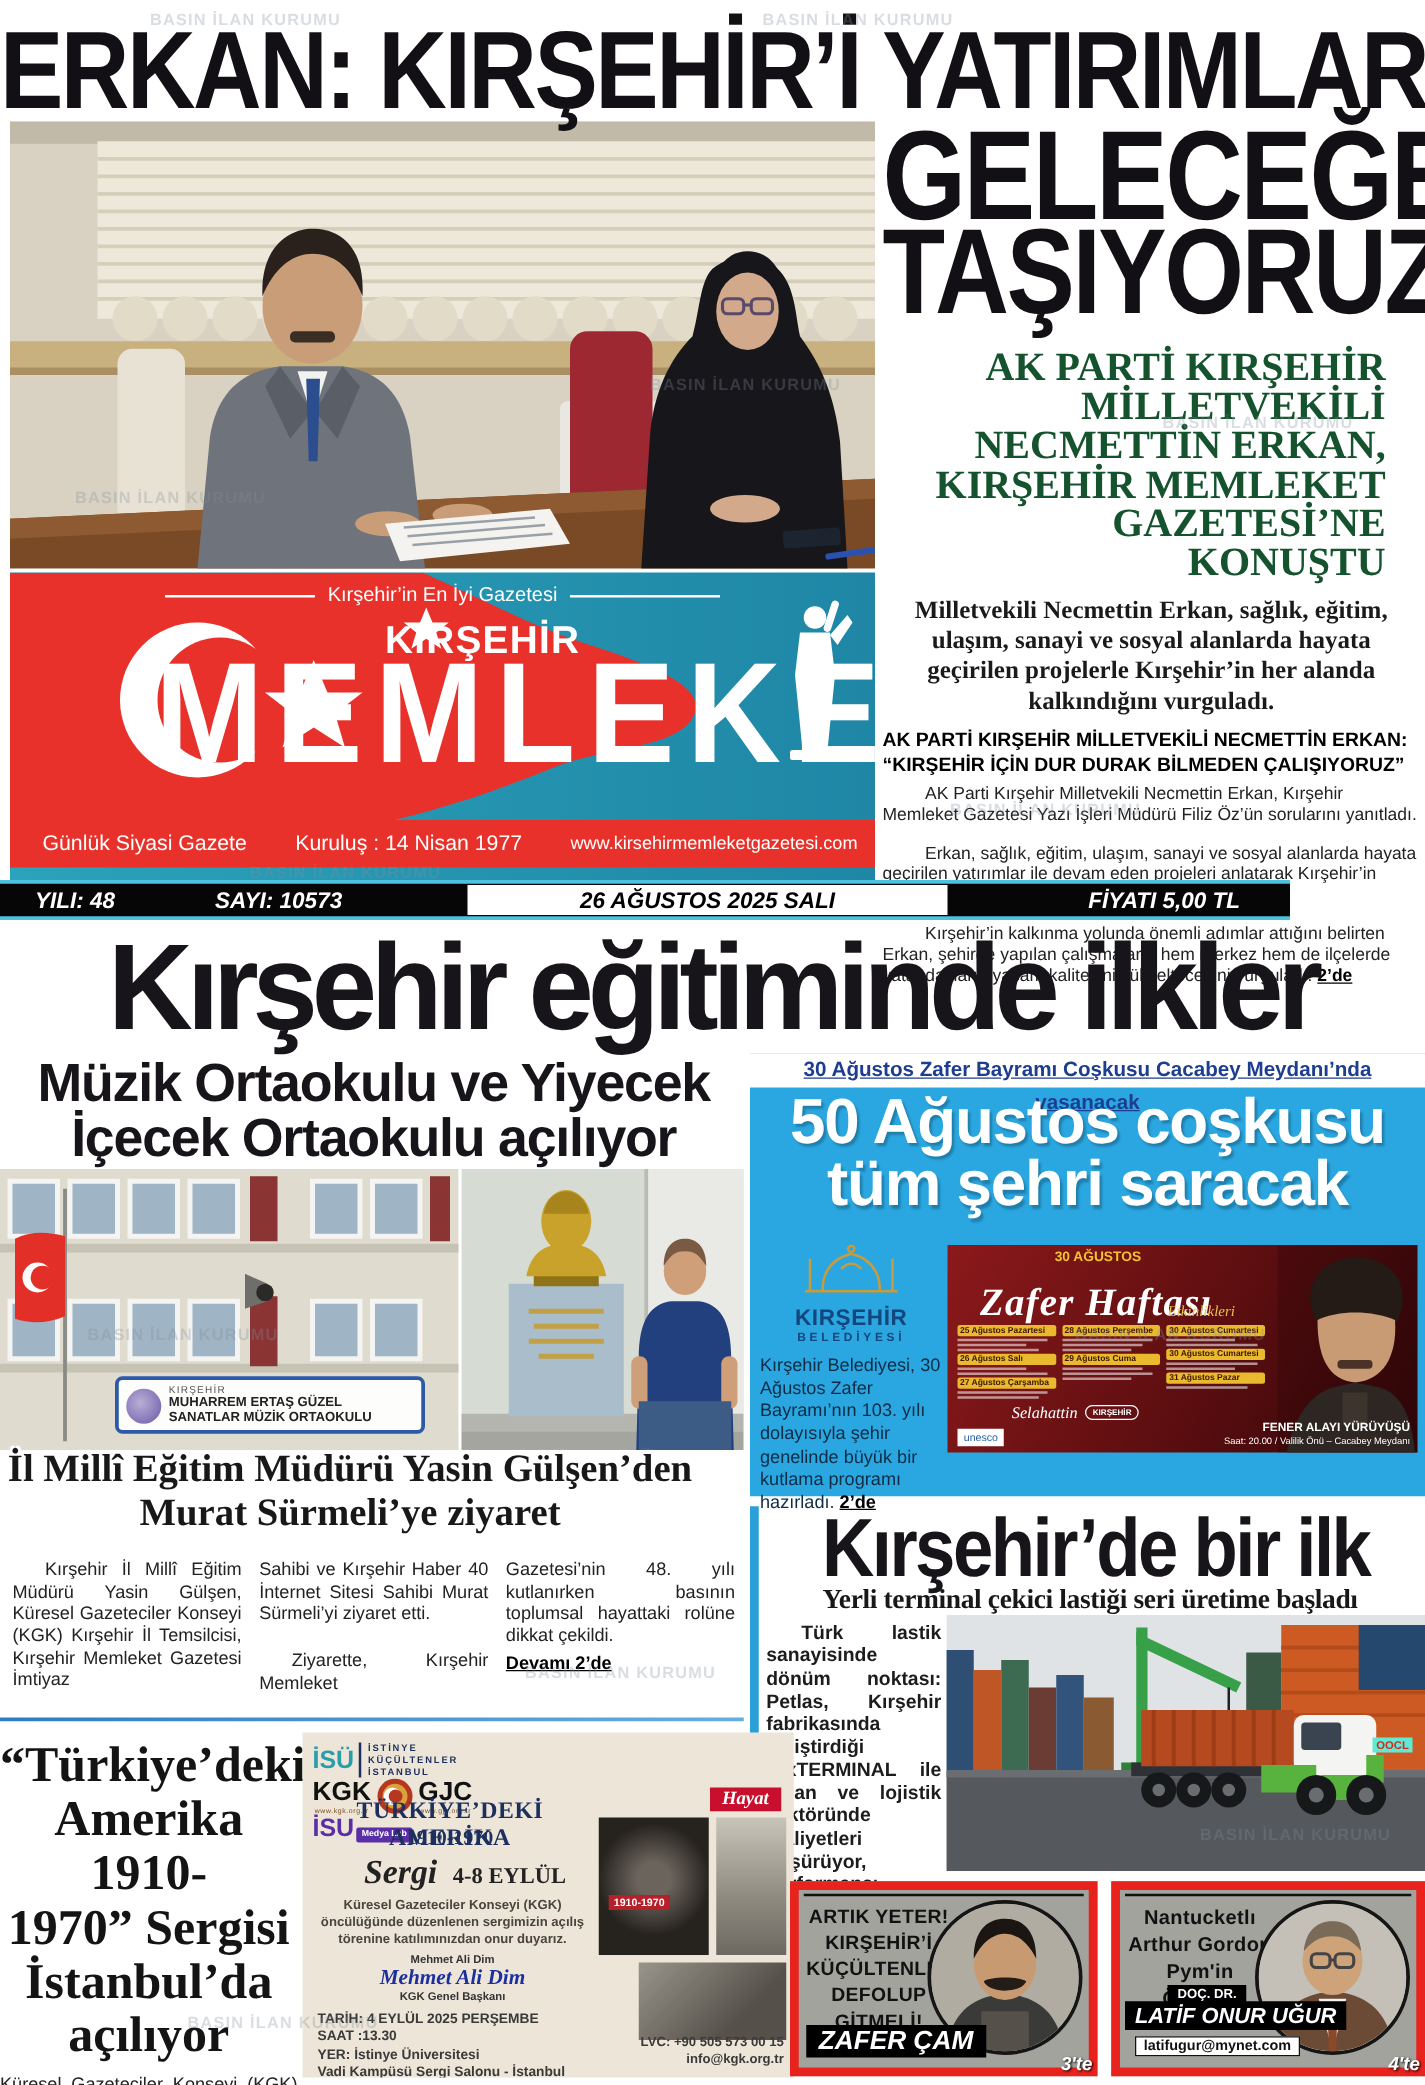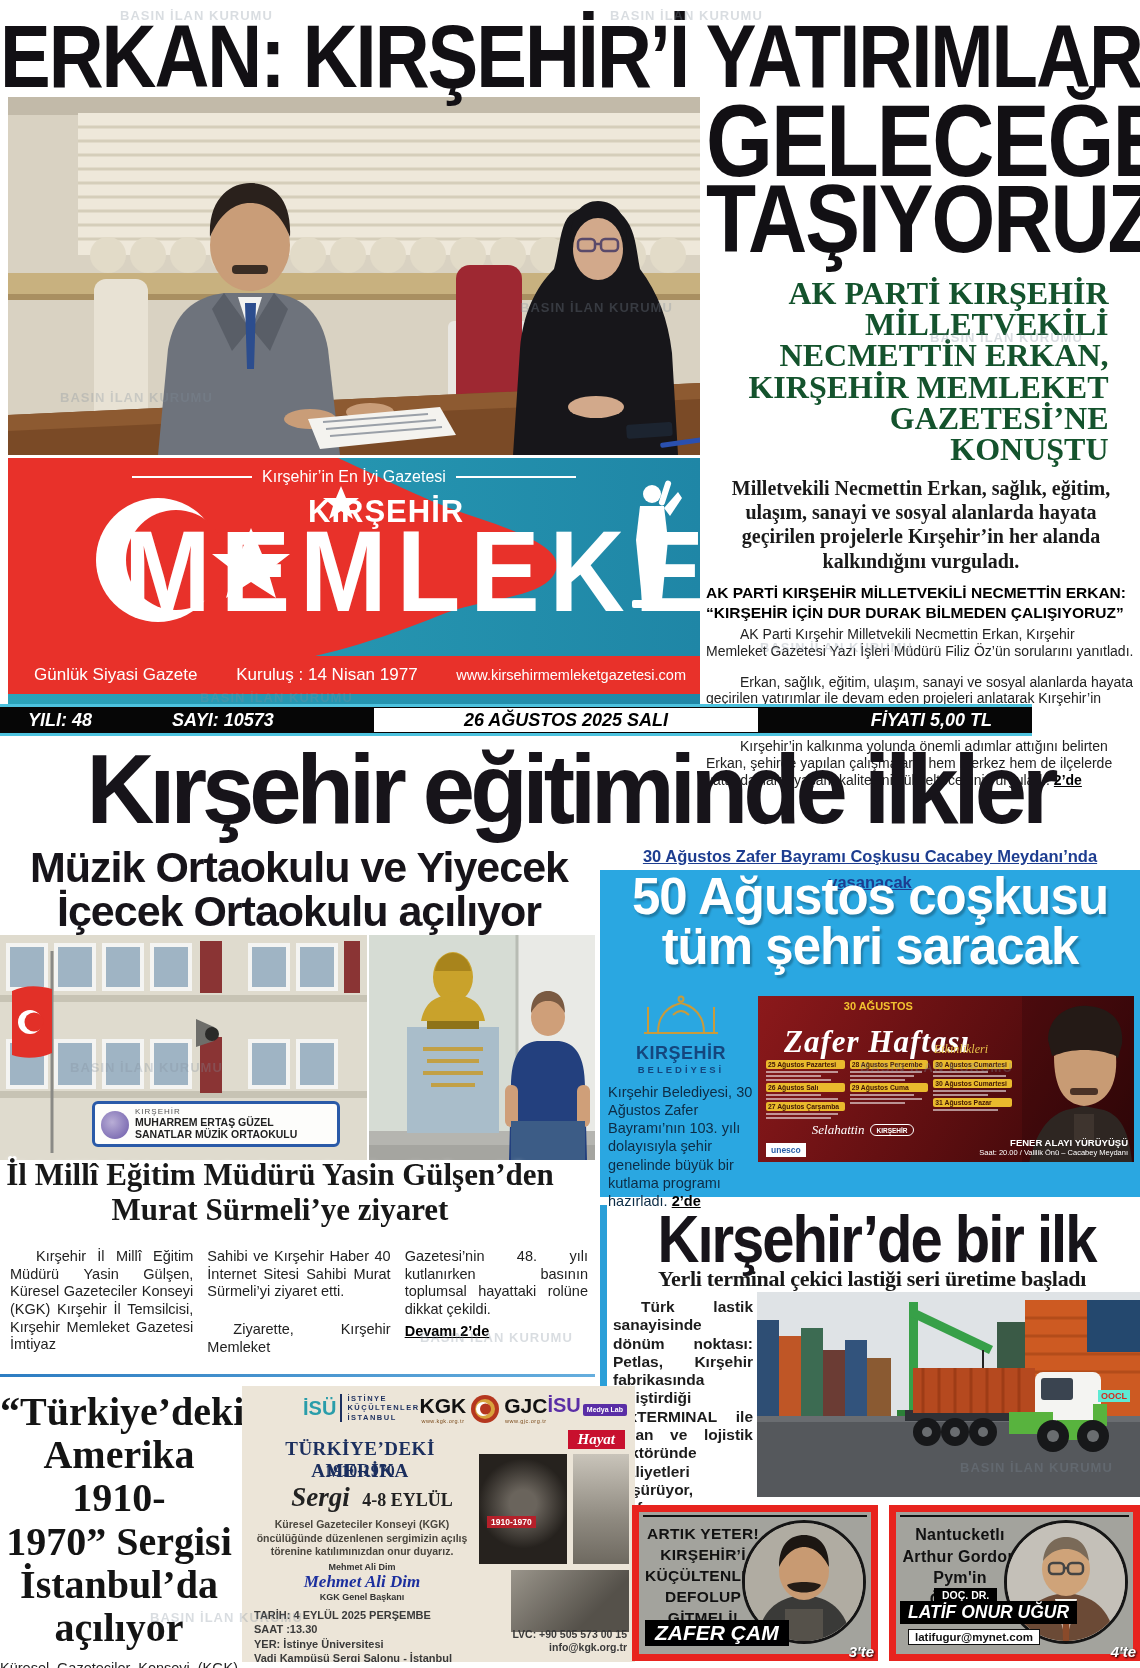--- a/index.html
+++ b/index.html
@@ -85,21 +85,21 @@
   #zp-sub{position:absolute;left:176px;top:46px;color:#e8c24a;font-family:"Liberation Serif",serif;
           font-style:italic;font-size:12px;}
   .zp-cols{position:absolute;left:8px;top:64px;width:246px;display:flex;gap:5px;}
   .zp-col{flex:1;}
   .zp-chip{background:#e9ba2d;color:#401505;font-weight:800;font-size:6.8px;padding:1px 2px;
            border-radius:2px;margin-bottom:2px;white-space:nowrap;overflow:hidden;}
   .zp-bar{height:2px;background:rgba(255,255,255,.55);margin:2px 0;}
   .zp-bar.w1{width:92%;} .zp-bar.w2{width:70%;} .zp-bar.w3{width:82%;}
   #zp-ata{position:absolute;right:0;top:0;width:112px;height:195px;}
   #zp-logos{position:absolute;left:8px;bottom:5px;display:flex;align-items:center;gap:6px;}
-  #zp-unesco{background:#fff;color:#2a5fa8;font-size:8.5px;font-weight:700;padding:2px 5px;margin-top:40px;}
+  #zp-unesco{background:#fff;color:#2a5fa8;font-size:8.5px;font-weight:400;padding:2px 5px;margin-top:40px;}
   #zp-sel{color:#fff;font-family:"Liberation Serif",serif;font-style:italic;font-size:13px;}
   #zp-badge{border:1px solid #fff;border-radius:9px;color:#fff;font-size:6.5px;font-weight:800;padding:1.5px 5px;}
   #zp-footer{position:absolute;right:6px;bottom:5px;text-align:right;color:#fff;margin-left:48px;}
   #zp-footer .e{font-weight:800;font-size:9.5px;}
   #zp-footer .d{font-size:7.5px;}
   
   #petlas-bar{left:600px;top:1205px;width:7px;height:292px;background:#2a9fd8;}
   #petlas-headline{left:613px;top:1200px;width:527px;text-align:center;}
   #petlas-headline .cond{font-size:58px;letter-spacing:-2px;transform:scale(1,1.14);color:#17141a;}
   #petlas-subhead{left:604px;top:1266px;width:536px;text-align:center;font-family:"Liberation Serif",serif;
@@ -113,21 +113,21 @@
             font-size:9px;padding:1px 3px;}
   
   #sergi{left:0;top:1390px;width:238px;}
   #sergi .tl{font-family:"Liberation Serif",serif;font-weight:900;font-size:40px;line-height:1.08;
              text-align:center;color:#141414;}
   #sergi-body{margin-top:10px;font-size:14.5px;line-height:1.25;color:#222;text-align:justify;}
   #sergi-body .ind{text-indent:26px;}
   
   #invite{left:242px;top:1386px;width:393px;height:276px;background:#ece5d8;overflow:hidden;}
   #inv-logos{position:absolute;left:8px;top:8px;width:377px;display:flex;align-items:flex-start;
-             justify-content:flex-end;}
+             justify-content:flex-end;flex-direction:column;}
   .isu1{color:#2a9daa;font-weight:900;font-size:20px;}
   .uni{border-left:2px solid #1c2f5e;padding-left:5px;color:#1c2f5e;font-size:7.5px;
        font-weight:700;letter-spacing:1.5px;line-height:1.25;}
   .kgk-grp{display:flex;align-items:center;gap:4px;}
   .kgk-t,.gjc-t{font-weight:900;font-size:21px;color:#111;}
   .logo-url{font-size:5.5px;color:#7a4a1a;letter-spacing:.5px;text-align:center;}
   .isu2{color:#5a2ea6;font-weight:900;font-size:20px;}
   .medya{background:#5a2ea6;color:#fff;font-size:7px;font-weight:700;padding:2px 4px;border-radius:2px;
          margin-left:2px;display:inline-block;line-height:1.1;}
   #inv-title{position:absolute;left:0;top:52px;width:236px;text-align:center;color:#1c2f5e;

